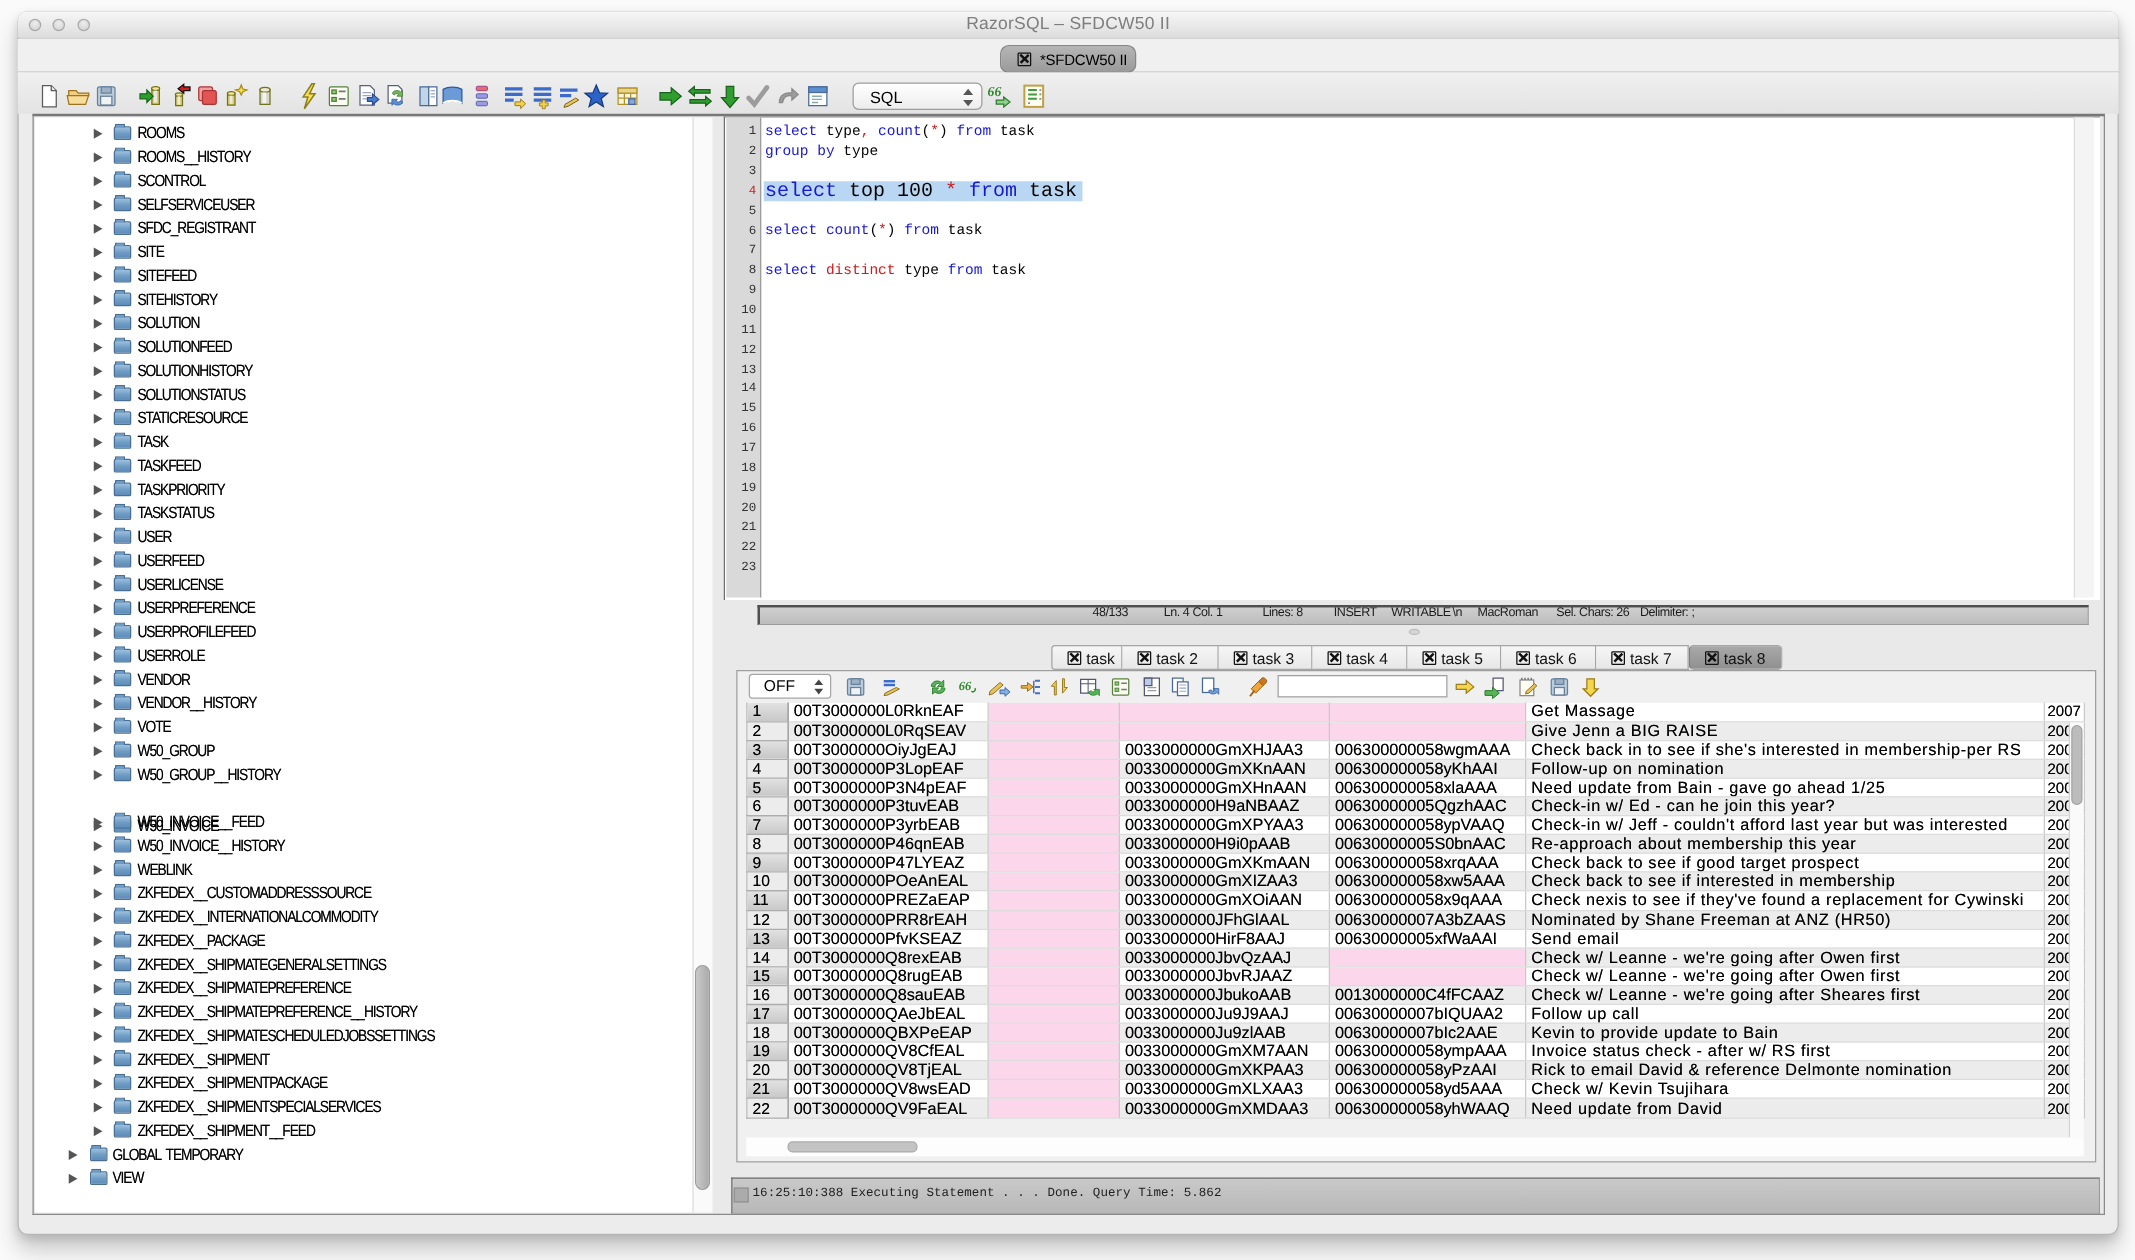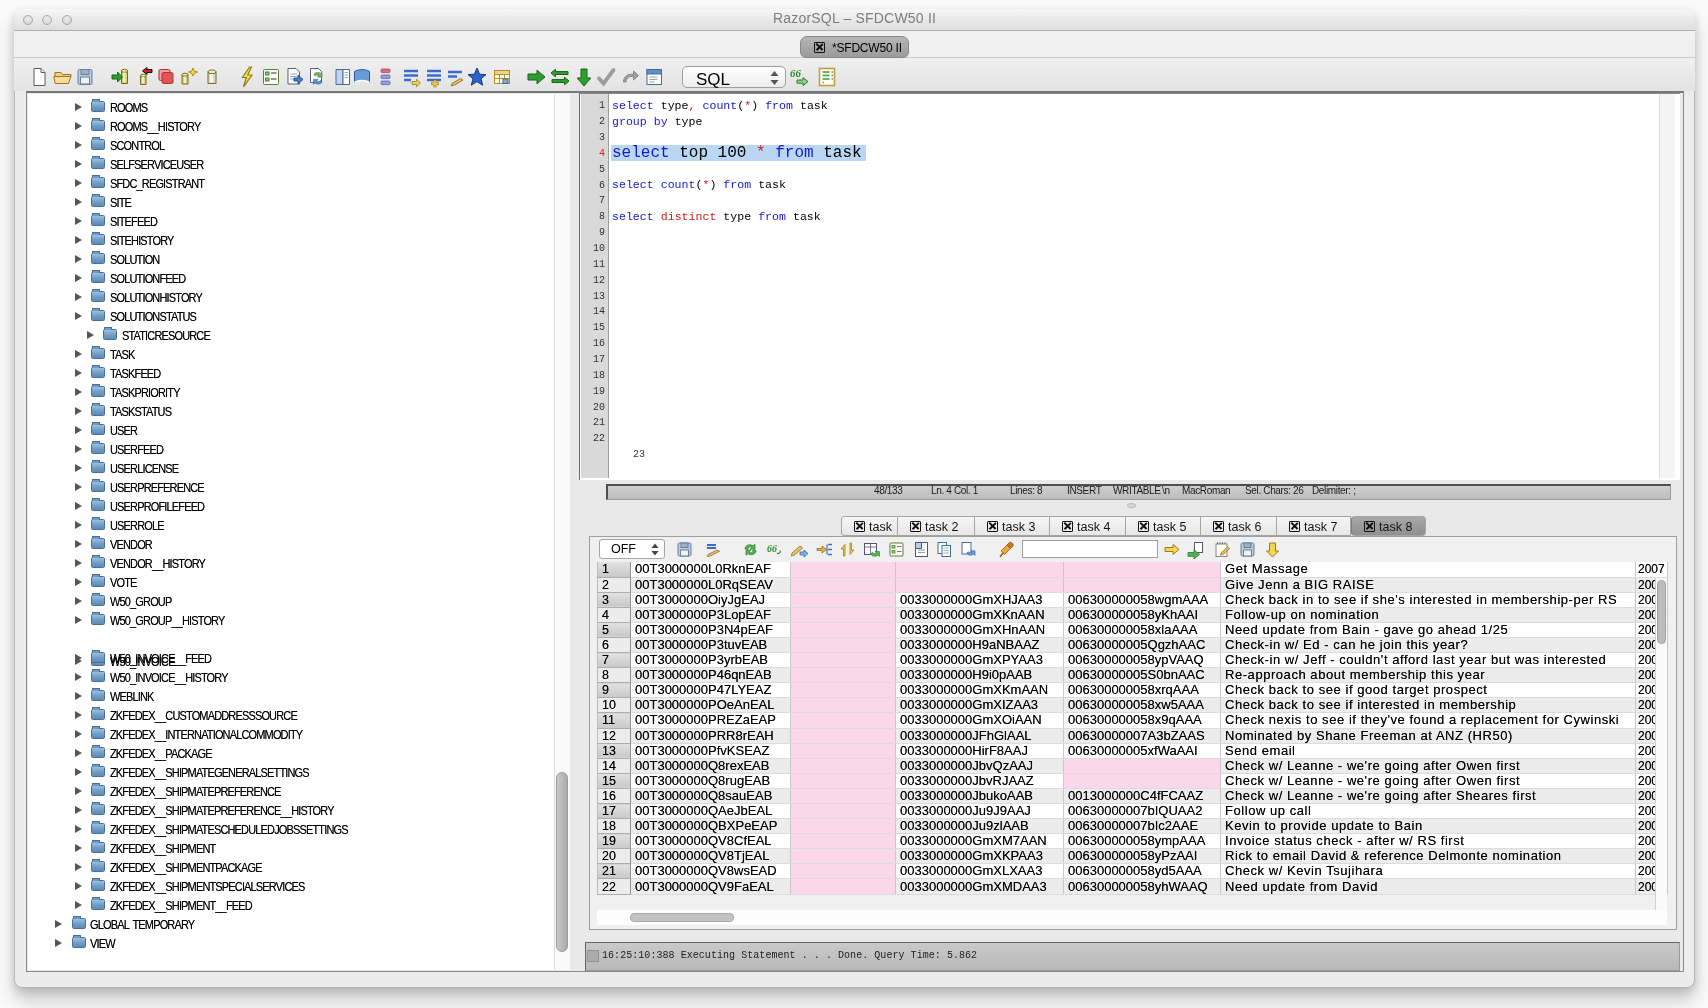--- a/index.html
+++ b/index.html
@@ -235,21 +235,21 @@
     <text x="1" y="11" font-size="11" font-style="italic" font-weight="bold" fill="#2e8b2e" font-family="Liberation Serif">66</text>
     <path d="M8 14h6v-2.4l5 4-5 4v-2.4H8z" fill="#8fd08f" stroke="#2e7d2e"></path>
   </svg>
 <svg class="ic" style="left:816.0px;top:65.5px" width="22" height="22" viewBox="0 0 22 22">
     <rect x="3.5" y="2.5" width="15" height="17" fill="#fffef4" stroke="#c0a040" stroke-width="1.6"></rect>
     <path d="M6.5 6h7M6.5 9.5h7M6.5 13h7" stroke="#3f9c3f" stroke-width="1.6"></path>
     <path d="M15.5 6h1.5M15.5 9.5h1.5M15.5 13h1.5M6.5 16.5h1.5" stroke="#888" stroke-width="1.4"></path>
   </svg>
 <div class="abs" style="left:682px;top:66px;width:104px;height:22px;
 background:linear-gradient(#ffffff,#ededed);border:1px solid #9e9e9e;border-radius:5px;">
-<span style="position:absolute;left:13px;top:3px;font-size:17px;color:#000">SQL</span>
+<span style="position:absolute;left:13px;top:3px;font-size:13px;color:#000">SQL</span>
 <svg style="position:absolute;right:5px;top:3px" width="11" height="16" viewBox="0 0 11 16">
 <path d="M5.5 1L9.5 6h-8z" fill="#555"></path>
       <path d="M5.5 15L1.5 10h8z" fill="#555"></path>
     </svg>
 </div>
 <div id="panel"></div>
 <div id="tree"></div>
 <div class="trow" style="left:0;top:98.0px;width:554px">
     <span class="tri" style="left:75px"></span>
     <span class="fold" style="left:91px"></span>
@@ -303,21 +303,21 @@
 <div class="trow" style="left:0;top:288.0px;width:554px">
     <span class="tri" style="left:75px"></span>
     <span class="fold" style="left:91px"></span>
     <span class="tlbl" style="left:110px">SOLUTIONHISTORY</span>
   </div>
 <div class="trow" style="left:0;top:307.0px;width:554px">
     <span class="tri" style="left:75px"></span>
     <span class="fold" style="left:91px"></span>
     <span class="tlbl" style="left:110px">SOLUTIONSTATUS</span>
   </div>
-<div class="trow" style="left:12px;top:326.0px;width:554px">
+<div class="trow" style="left:0;top:326.0px;width:554px">
     <span class="tri" style="left:75px"></span>
     <span class="fold" style="left:91px"></span>
     <span class="tlbl" style="left:110px">STATICRESOURCE</span>
   </div>
 <div class="trow" style="left:0;top:345.0px;width:554px">
     <span class="tri" style="left:75px"></span>
     <span class="fold" style="left:91px"></span>
     <span class="tlbl" style="left:110px">TASK</span>
   </div>
 <div class="trow" style="left:0;top:364.0px;width:554px">
@@ -494,21 +494,21 @@
 <div class="gnum" style="left:581px;top:290.5px;">13</div>
 <div class="gnum" style="left:581px;top:306.4px;">14</div>
 <div class="gnum" style="left:581px;top:322.2px;">15</div>
 <div class="gnum" style="left:581px;top:338.1px;">16</div>
 <div class="gnum" style="left:581px;top:354.0px;">17</div>
 <div class="gnum" style="left:581px;top:369.8px;">18</div>
 <div class="gnum" style="left:581px;top:385.7px;">19</div>
 <div class="gnum" style="left:581px;top:401.5px;">20</div>
 <div class="gnum" style="left:581px;top:417.4px;">21</div>
 <div class="gnum" style="left:581px;top:433.3px;">22</div>
-<div class="gnum" style="left:581px;top:449.1px;margin-left:40px;">23</div>
+<div class="gnum" style="left:581px;top:449.1px;">23</div>
 <div class="abs" style="left:611px;top:145.4px;width:255px;height:15.9px;background:#b9d7f3"></div>
 <div class="cl" style="top:99.0px;"><span class="k">select</span> type<span class="r">,</span> <span class="k">count</span>(<span class="r">*</span>) <span class="k">from</span> task</div>
 <div class="cl" style="top:114.9px;"><span class="k">group by</span> type</div>
 <div class="cl" style="top:144.2px;font-size:16px;"><span class="k">select</span> top 100 <span class="r">*</span> <span class="k">from</span> task</div>
 <div class="cl" style="top:178.3px;"><span class="k">select count</span>(<span class="r">*</span>) <span class="k">from</span> task</div>
 <div class="cl" style="top:210.0px;"><span class="k">select</span> <span class="r">distinct</span> type <span class="k">from</span> task</div>
 <div id="edsb"></div>
 <div id="edstatus"></div>
 <span class="st" style="left:874.0px">48/133</span>
 <span class="st" style="left:931.0px">Ln. 4 Col. 1</span>

